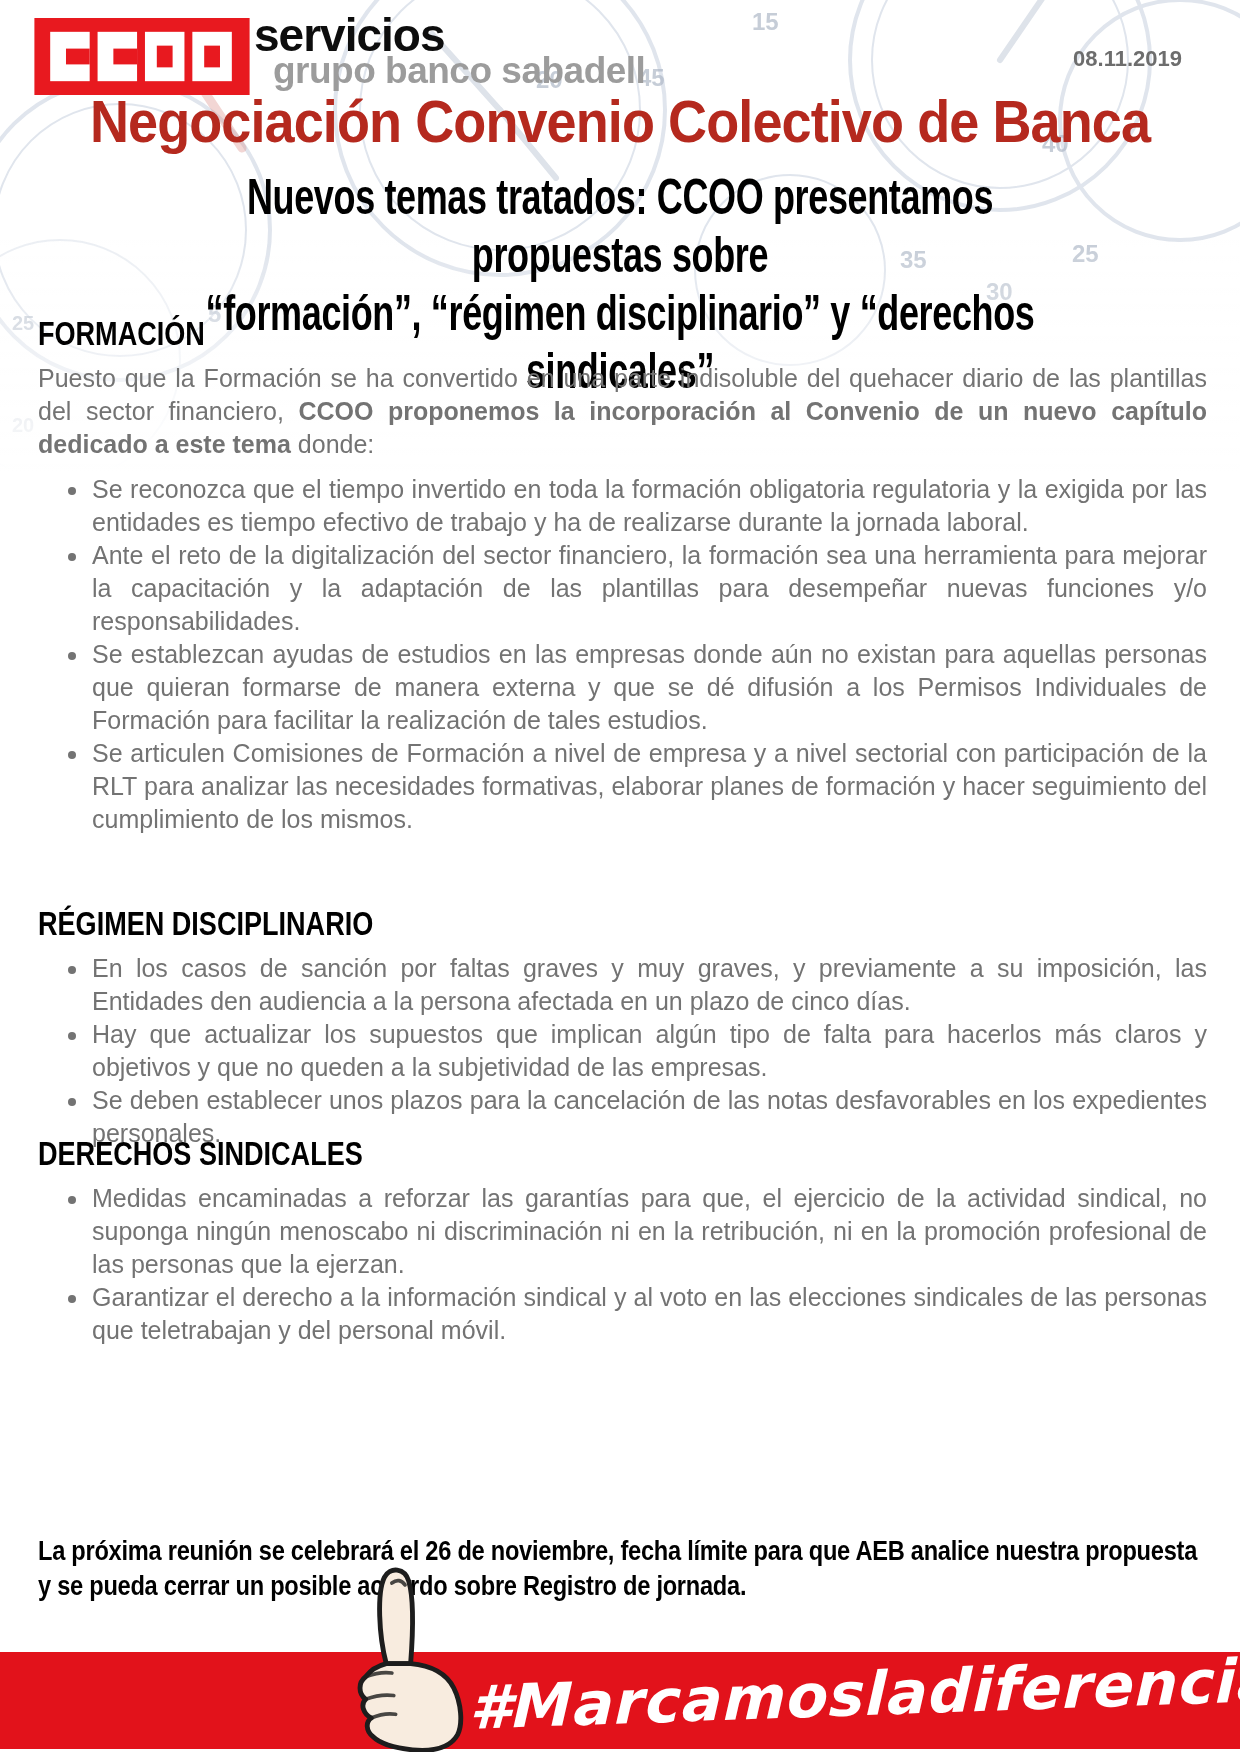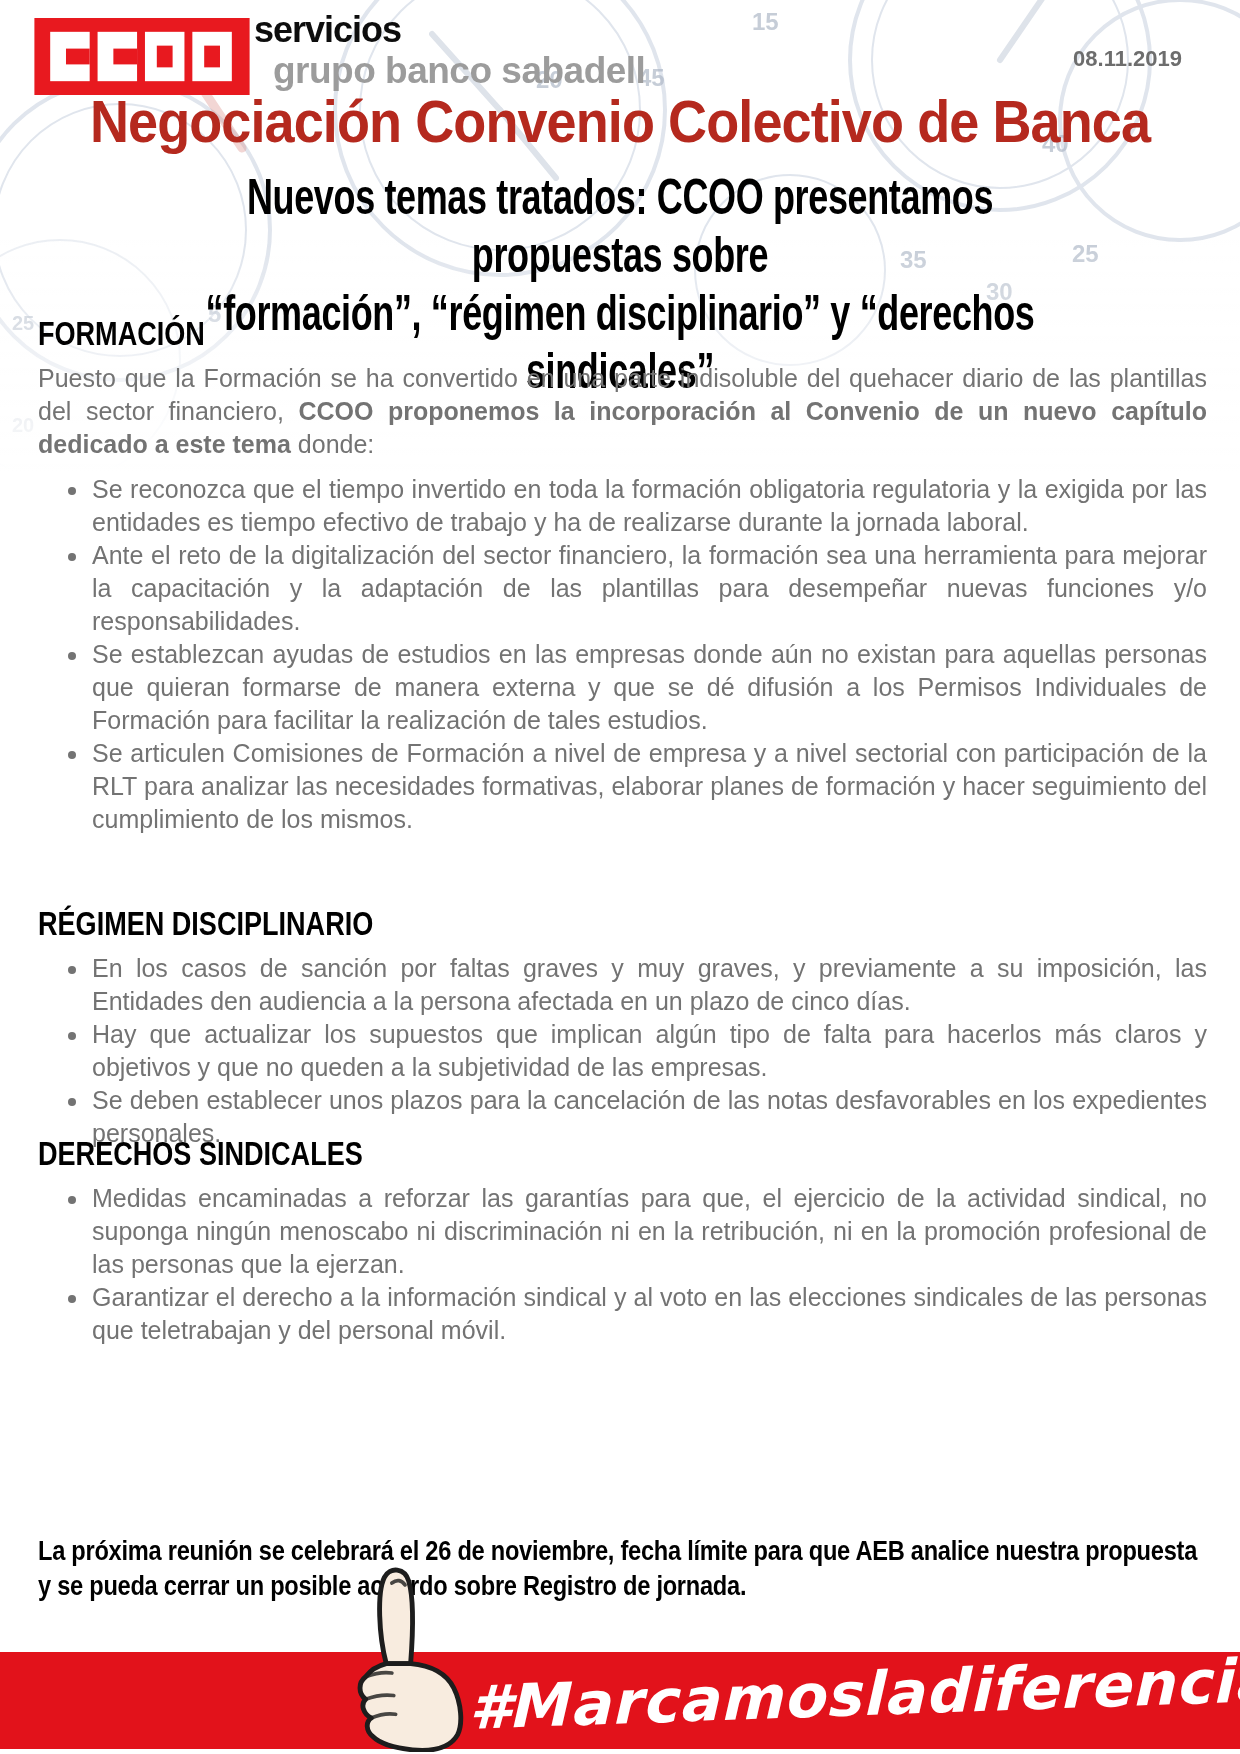--- a/index.html
+++ b/index.html
@@ -5,21 +5,21 @@
   html,body{margin:0;padding:0;background:#ffffff;}
   .page{
     position:relative;width:1240px;height:1754px;background:#ffffff;
     font-family:"Liberation Sans",sans-serif;overflow:hidden;color:#111;
   }
   
   .clock-bg{position:absolute;top:0;left:0;width:1240px;height:480px;}
   
   .logo-box{position:absolute;left:33px;top:18px;width:218px;height:77px;}
   .brand-name{
-    position:absolute;left:254px;top:12px;font-size:36px;font-weight:bold;
+    position:absolute;left:254px;top:12px;font-size:46px;font-weight:bold;
     letter-spacing:-1px;color:#0d0d0d;line-height:1;
   }
   .brand-subname{
     position:absolute;left:273px;top:52px;font-size:37px;font-weight:bold;
     letter-spacing:-0.5px;color:#9c9c9c;line-height:1;
   }
   .issue-date{
     position:absolute;right:58px;top:46px;font-size:22px;font-weight:bold;color:#6d6d6d;
   }
   .page-title{

